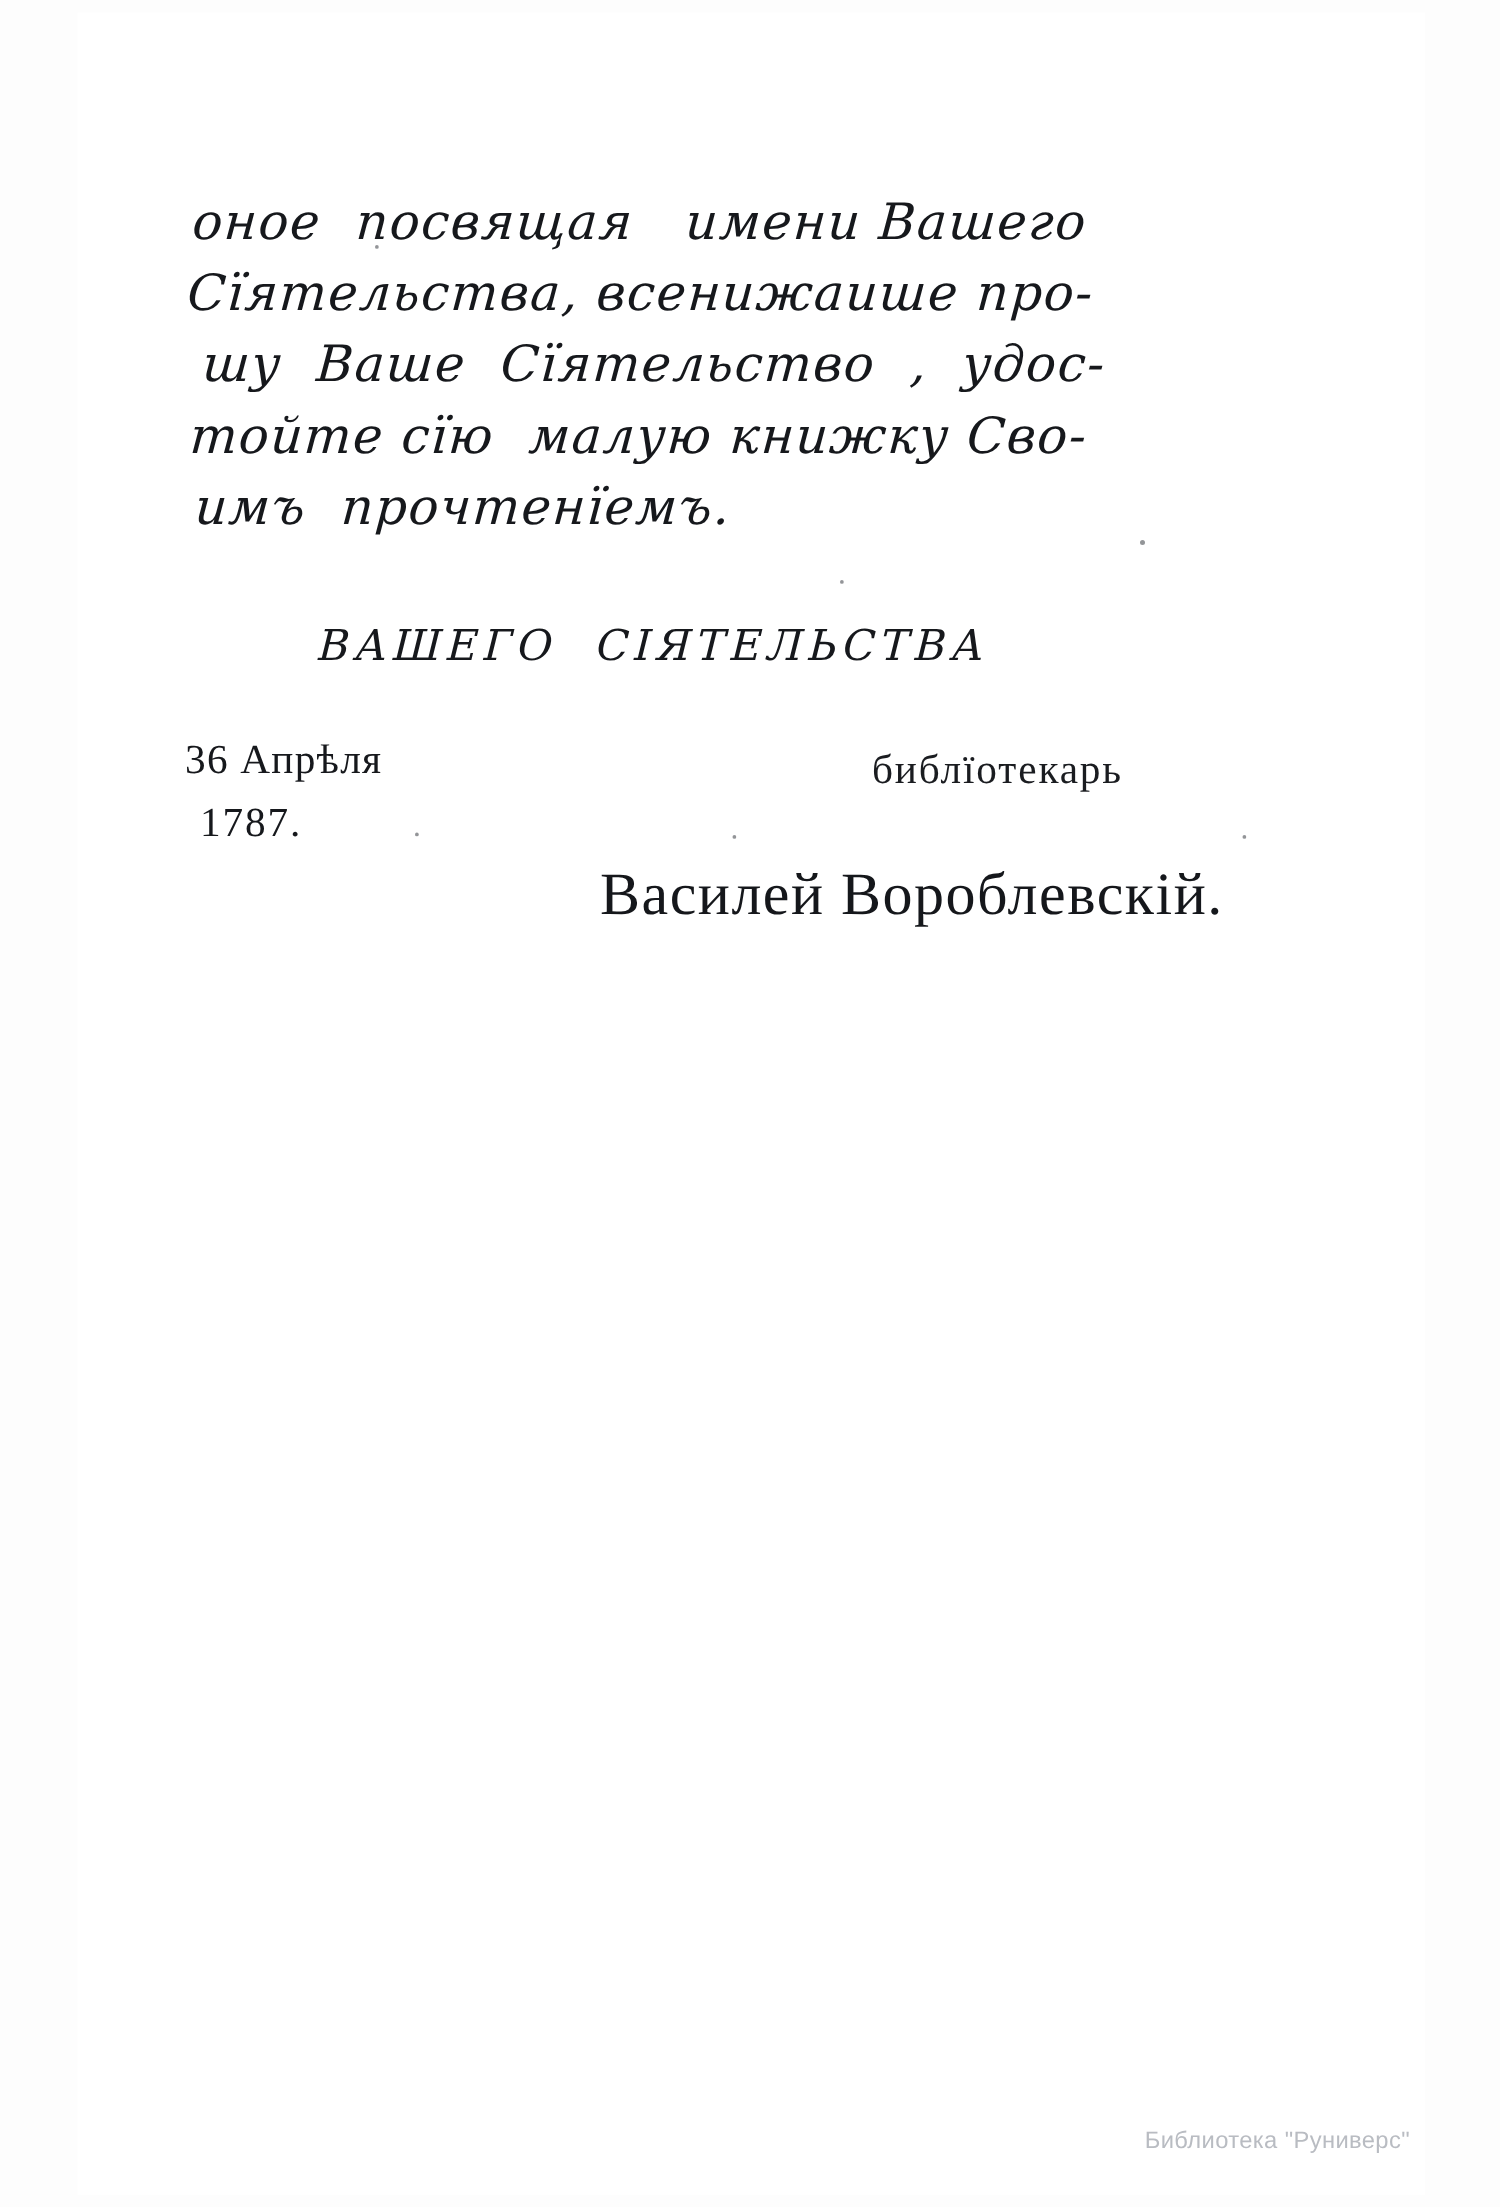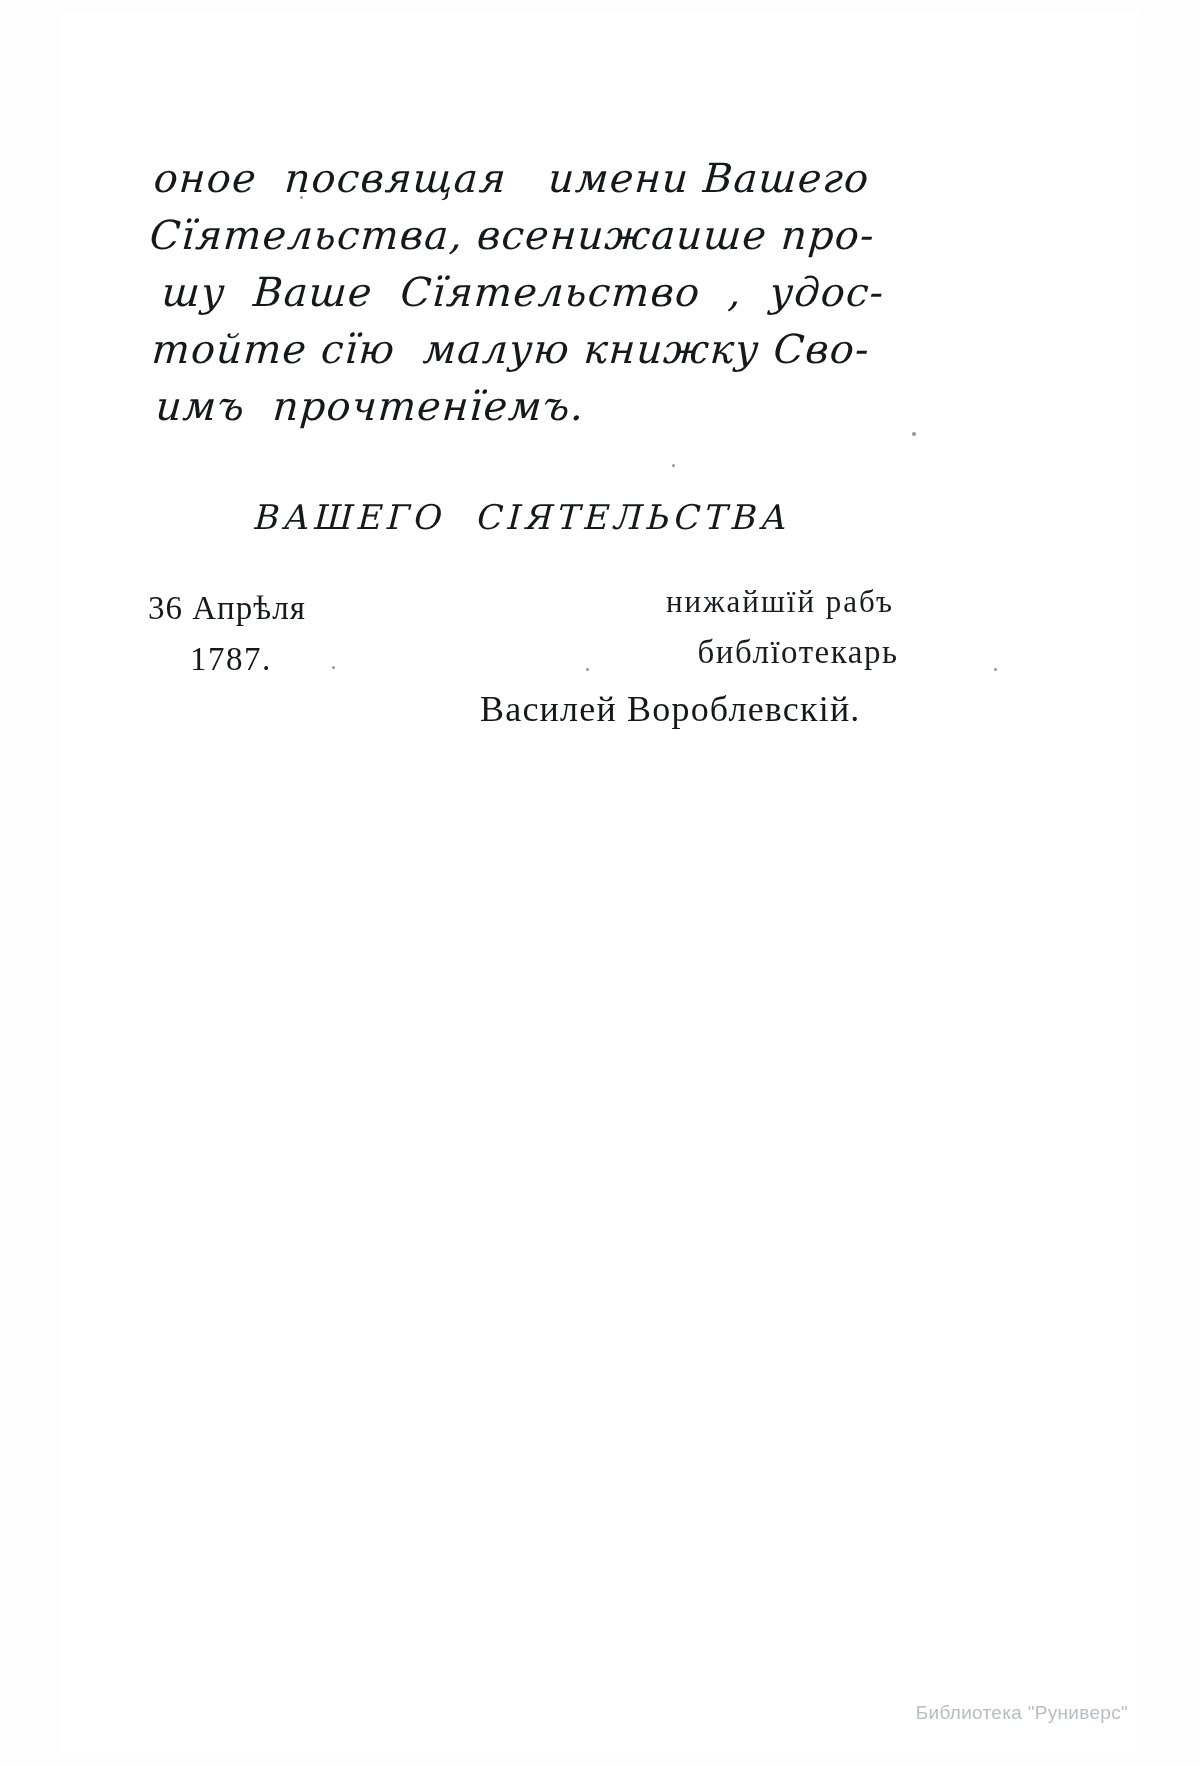--- a/index.html
+++ b/index.html
@@ -95,21 +95,21 @@
     letter-spacing: 1px;
     white-space: pre;
   }
 
   .date-line2 {
     font-family: "Liberation Serif", serif;
     font-size: 33px;
     color: #16181c;
     letter-spacing: 1.5px;
     margin-top: 14px;
-    margin-left: 42px;
+    margin-left: 12px;
     white-space: pre;
   }
 
   .sign-col {
     position: absolute;
     left: 420px;
     top: 4px;
     width: 440px;
     text-align: center;
   }
@@ -131,21 +131,21 @@
     margin-left: 36px;
     white-space: pre;
   }
 
   .sign-line3 {
     position: absolute;
     left: 340px;
     top: 108px;
     width: 620px;
     font-family: "Liberation Serif", serif;
-    font-size: 36px;
+    font-size: 48px;
     letter-spacing: 1.2px;
     color: #15171b;
     white-space: pre;
   }
 
   .watermark {
     position: absolute;
     right: 72px;
     bottom: 42px;
     font-family: "Liberation Sans", sans-serif;
@@ -178,21 +178,20 @@
   </div>
 
   <div class="salutation">ВАШЕГО  СIЯТЕЛЬСТВА</div>
 
   <div class="signature-area">
     <div class="date-col">
       <div class="date-line1">36 Апрѣля</div>
       <div class="date-line2">1787.</div>
     </div>
     <div class="sign-col">
-      <div class="sign-line1">нижайшїй рабъ</div>
       <div class="sign-line2">библїотекарь</div>
     </div>
     <div class="sign-line3">Василей Вороблевскiй.</div>
   </div>
 
   <div class="speck" style="left:912px; top:432px; width:4px; height:4px;"></div>
   <div class="speck" style="left:672px; top:464px; width:3px; height:3px;"></div>
   <div class="speck" style="left:300px; top:196px; width:3px; height:3px;"></div>
   <div class="speck" style="left:994px; top:668px; width:3px; height:3px;"></div>
   <div class="speck" style="left:332px; top:666px; width:3px; height:3px;"></div>

